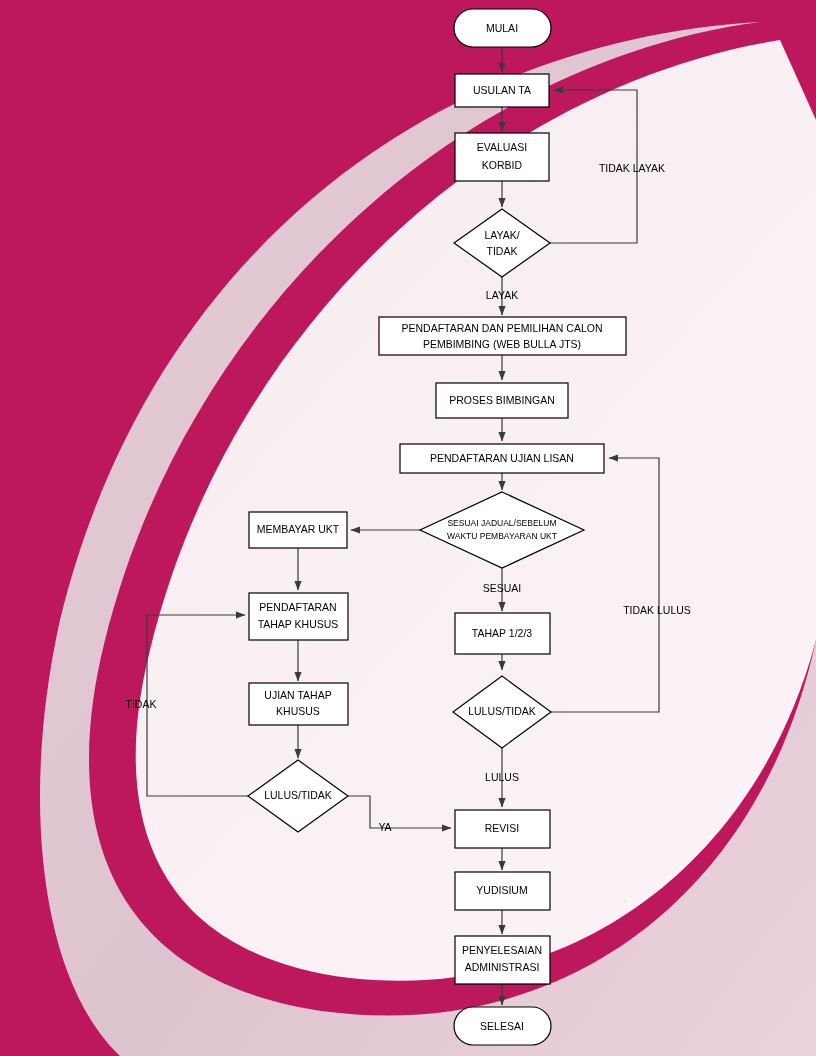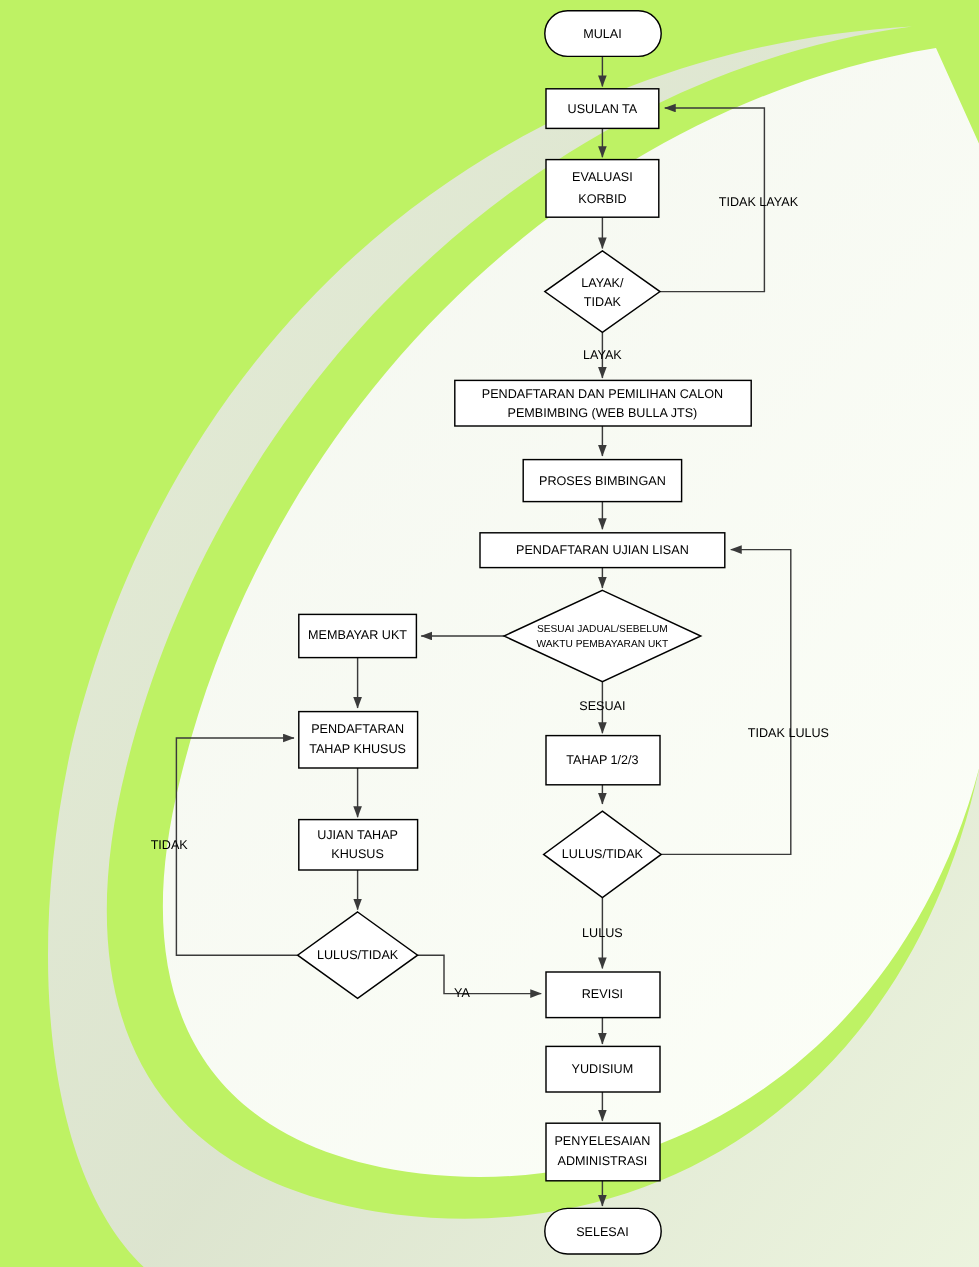--- a/index.html
+++ b/index.html
@@ -8,21 +8,21 @@
     padding: 0;
     background: #ffffff;
   }
   body {
     font-family: "Liberation Sans", sans-serif;
   }
   #page {
     position: relative;
     width: 816px;
     height: 1056px;
-    background: #bef264;
+    background: #be185d;
     overflow: hidden;
   }
   #bg-swoosh {
     position: absolute;
     left: 0;
     top: 0;
     width: 816px;
     height: 1056px;
     pointer-events: none;
   }

